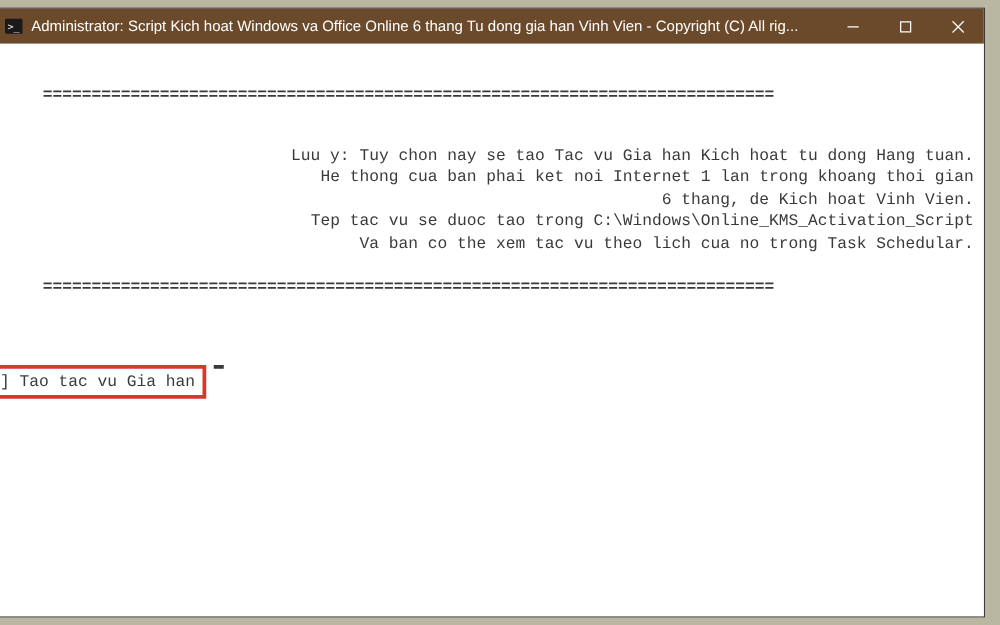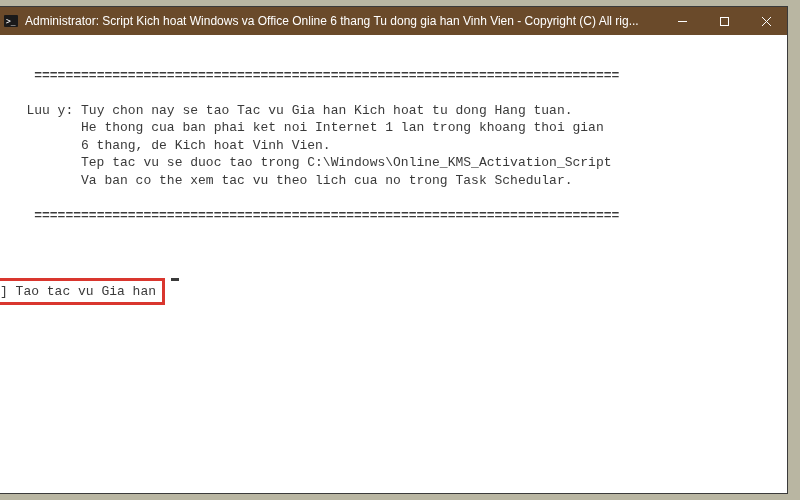--- a/index.html
+++ b/index.html
@@ -64,21 +64,21 @@
       line-height: 1.35;
       padding: 14px 8px 8px 8px;
       white-space: pre;
       overflow: hidden;
       position: relative;
     }
     .divider {
       letter-spacing: 0;
       font-weight: bold;
     }
-    .note-block { margin-top: 0; }
+    .note-block { margin-top: 14px; text-align: right; }
     .note-line { display: block; }
     .prompt-row {
       margin-top: 18px;
       display: flex;
     }
     .hl-box {
       display: inline-block;
       border: 3px solid #d9362e;
       padding: 2px 6px 2px 2px;
       margin-left: -8px;

